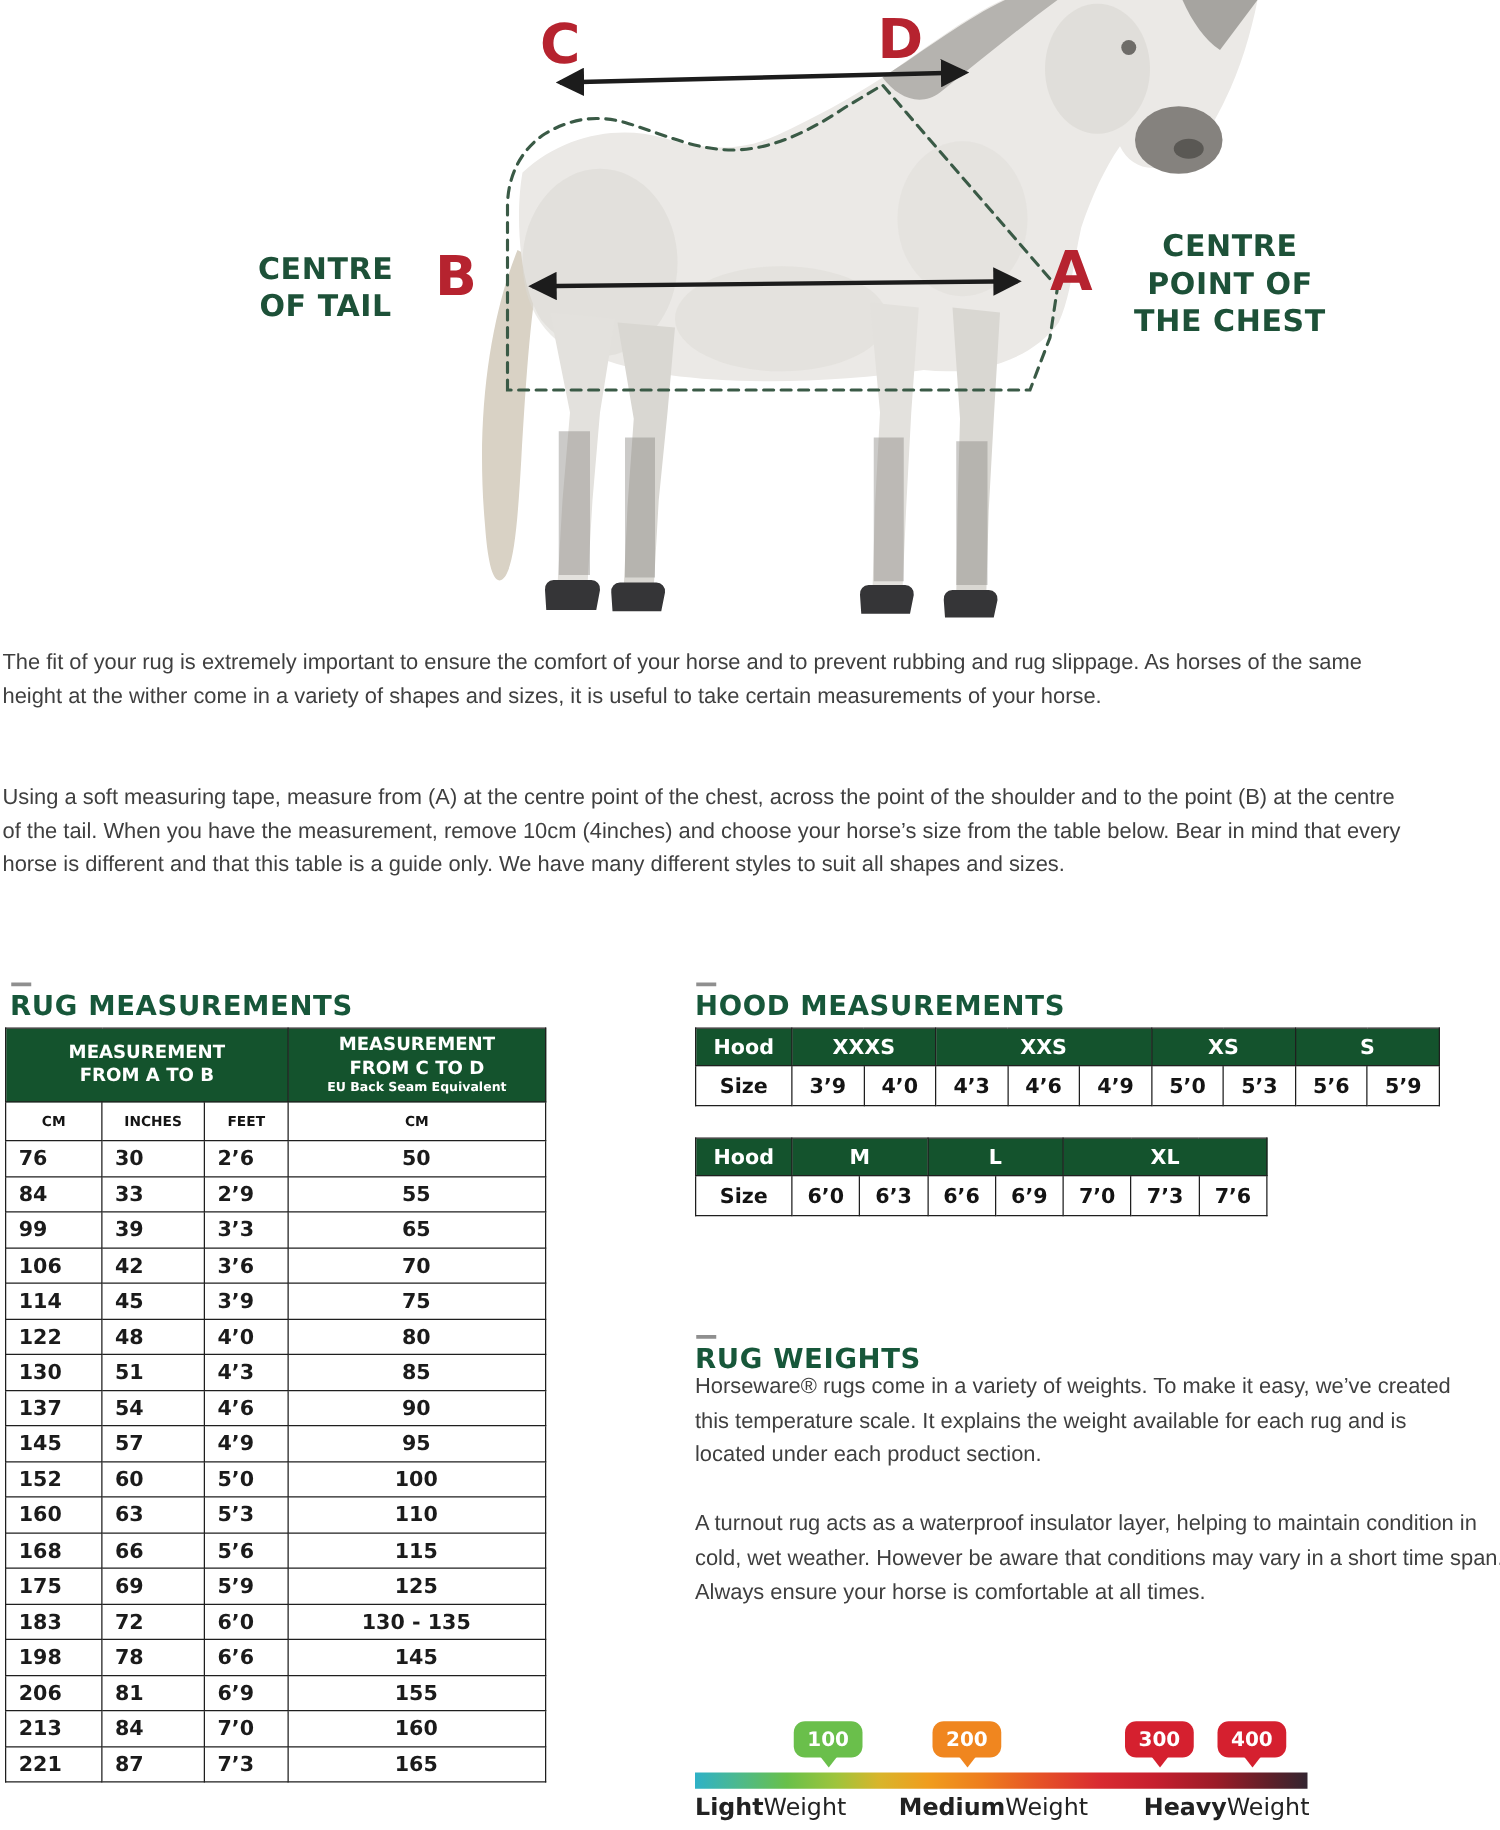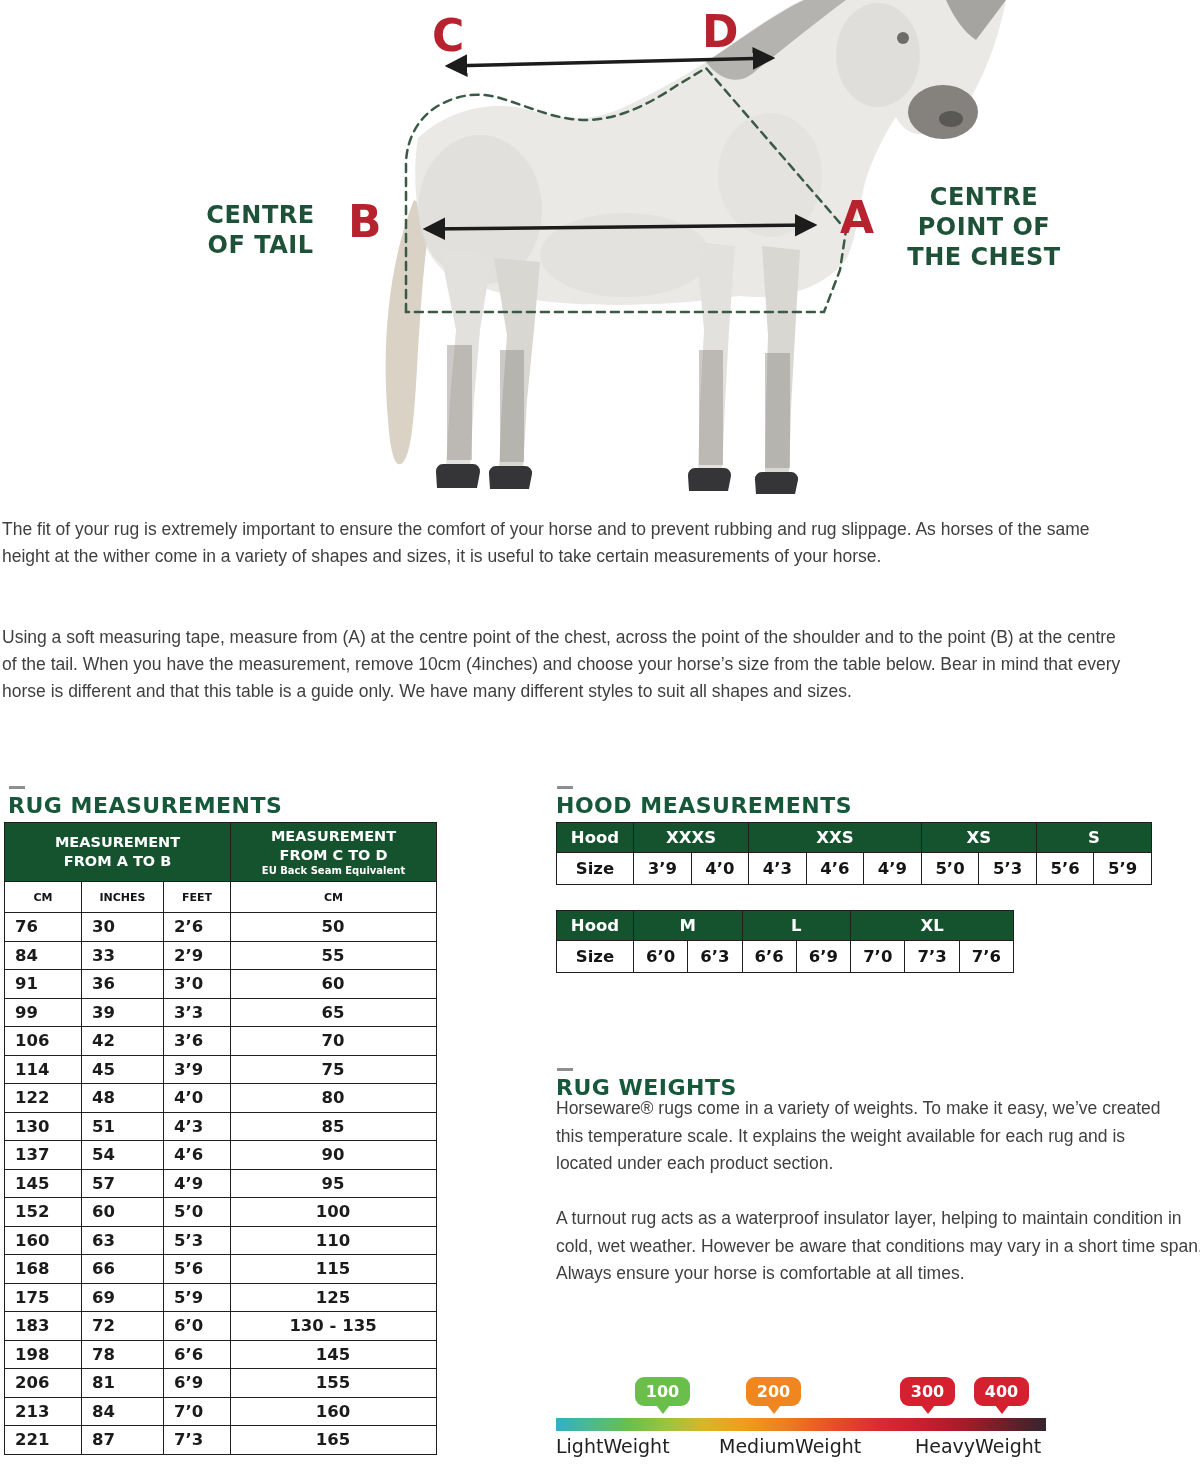--- a/index.html
+++ b/index.html
@@ -54,21 +54,21 @@
          display:flex;align-items:center;justify-content:center;}
   .badge .ptr{position:absolute;top:28px;left:50%;margin-left:-7px;width:0;height:0;
               border-left:7px solid transparent;border-right:7px solid transparent;
               border-top:9px solid #000;}
   .badge:nth-child(1){left:79px;}
   .badge:nth-child(2){left:190px;}
   .badge:nth-child(3){left:300px;margin-left:44px;}
   .badge:nth-child(4){left:418px;}
   .scale-lab{position:absolute;top:67px;font-family:"DejaVu Sans",sans-serif;font-size:19px;
              color:#222;font-weight:normal;}
-  .scale-lab b{font-weight:normal;}
+  .scale-lab b{font-weight:bold;}
   .scale-lab:nth-of-type(1){left:0;}
   .scale-lab:nth-of-type(2){left:163px;}
   .scale-lab:nth-of-type(3){left:359px;}
 </style>
 </head>
 <body>
 
 <div class="page">
 
   <div class="diagram">
@@ -197,26 +197,20 @@
           <td class="c2">2’6</td>
           <td class="c3">50</td>
         </tr>
         <tr>
           <td class="c0">84</td>
           <td class="c1">33</td>
           <td class="c2">2’9</td>
           <td class="c3">55</td>
         </tr>
         <tr>
-          <td class="c0">91</td>
-          <td class="c1">36</td>
-          <td class="c2">3’0</td>
-          <td class="c3">60</td>
-        </tr>
-        <tr>
           <td class="c0">99</td>
           <td class="c1">39</td>
           <td class="c2">3’3</td>
           <td class="c3">65</td>
         </tr>
         <tr>
           <td class="c0">106</td>
           <td class="c1">42</td>
           <td class="c2">3’6</td>
           <td class="c3">70</td>

